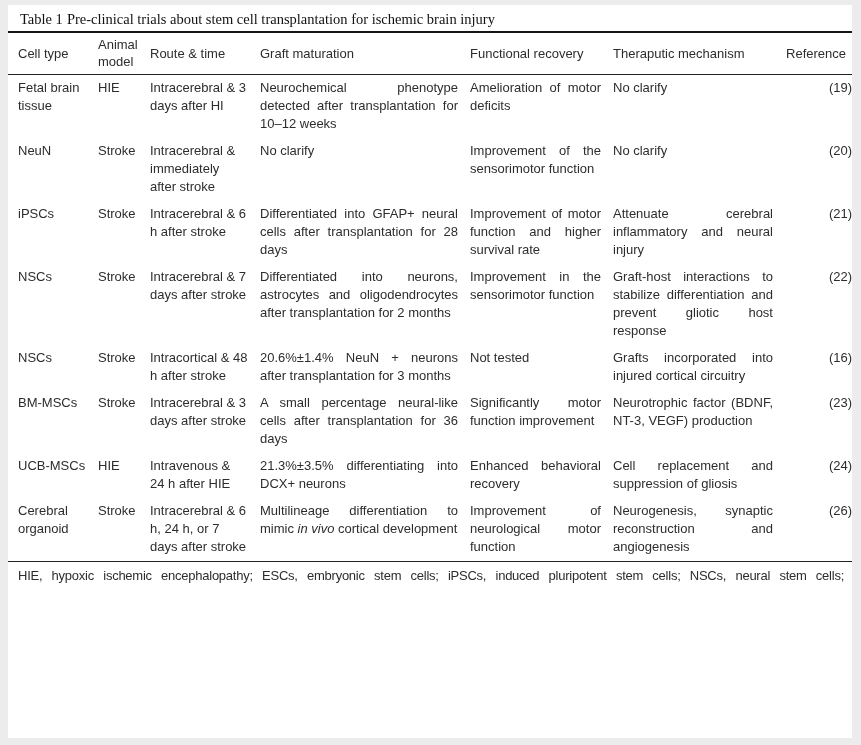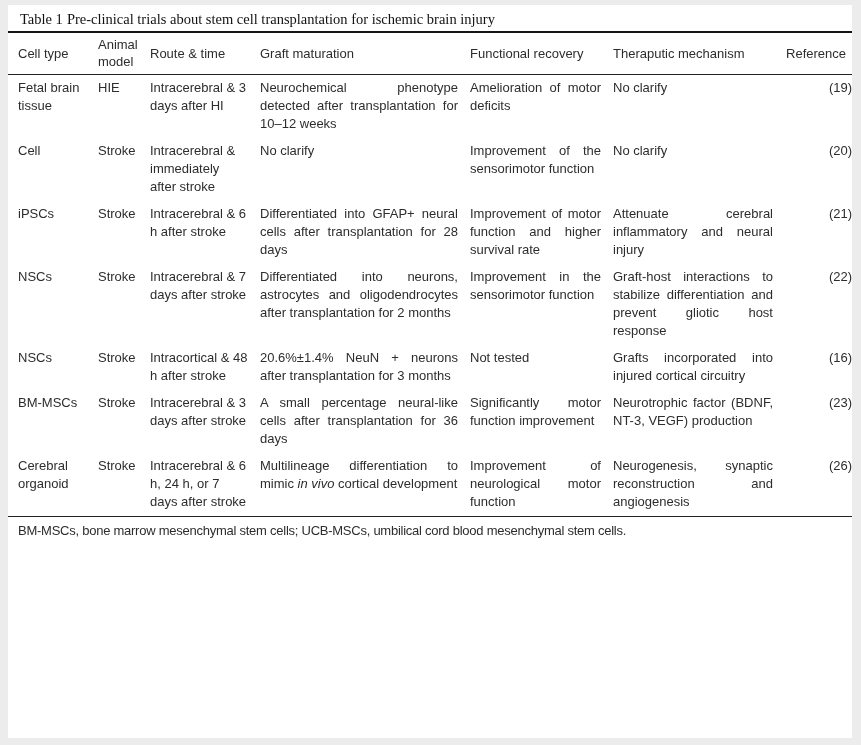--- a/index.html
+++ b/index.html
@@ -110,21 +110,21 @@
           <tr>
             <td class="col-celltype">Fetal brain tissue</td>
             <td class="col-animal">HIE</td>
             <td class="col-route">Intracerebral &amp; 3 days after HI</td>
             <td class="col-graft">Neurochemical phenotype detected after transplantation for 10–12 weeks</td>
             <td class="col-functional">Amelioration of motor deficits</td>
             <td class="col-therapeutic">No clarify</td>
             <td class="col-ref">(19)</td>
           </tr>
           <tr>
-            <td class="col-celltype">Cell</td>
+            <td class="col-celltype">NeuN</td>
             <td class="col-animal">Stroke</td>
             <td class="col-route">Intracerebral &amp; immediately after stroke</td>
             <td class="col-graft">No clarify</td>
             <td class="col-functional">Improvement of the sensorimotor function</td>
             <td class="col-therapeutic">No clarify</td>
             <td class="col-ref">(20)</td>
           </tr>
           <tr>
             <td class="col-celltype">iPSCs</td>
             <td class="col-animal">Stroke</td>
@@ -155,29 +155,38 @@
           <tr>
             <td class="col-celltype">BM-MSCs</td>
             <td class="col-animal">Stroke</td>
             <td class="col-route">Intracerebral &amp; 3 days after stroke</td>
             <td class="col-graft">A small percentage neural-like cells after transplantation for 36 days</td>
             <td class="col-functional">Significantly motor function improvement</td>
             <td class="col-therapeutic">Neurotrophic factor (BDNF, NT-3, VEGF) production</td>
             <td class="col-ref">(23)</td>
           </tr>
           <tr>
+            <td class="col-celltype">UCB-MSCs</td>
+            <td class="col-animal">HIE</td>
+            <td class="col-route">Intravenous &amp; 24 h after HIE</td>
+            <td class="col-graft">21.3%±3.5% differentiating into DCX+ neurons</td>
+            <td class="col-functional">Enhanced behavioral recovery</td>
+            <td class="col-therapeutic">Cell replacement and suppression of gliosis</td>
+            <td class="col-ref">(24)</td>
+          </tr>
+          <tr>
             <td class="col-celltype">Cerebral organoid</td>
             <td class="col-animal">Stroke</td>
             <td class="col-route">Intracerebral &amp; 6 h, 24 h, or 7 days after stroke</td>
             <td class="col-graft">Multilineage differentiation to mimic <i>in vivo</i> cortical development</td>
             <td class="col-functional">Improvement of neurological motor function</td>
             <td class="col-therapeutic">Neurogenesis, synaptic reconstruction and angiogenesis</td>
             <td class="col-ref">(26)</td>
           </tr>
         </tbody>
     </table>
 
     <div class="footnote">
-      <div class="fn-line2">BM-MSCs, bone marrow mesenchymal stem cells; UCB-MSCs, umbilical cord blood mesenchymal stem cells.</div>
+      <div class="fn-line1">HIE, hypoxic ischemic encephalopathy; ESCs, embryonic stem cells; iPSCs, induced pluripotent stem cells; NSCs, neural stem cells;</div>
     </div>
 
   </div>
 </div>
 
 </body></html>

